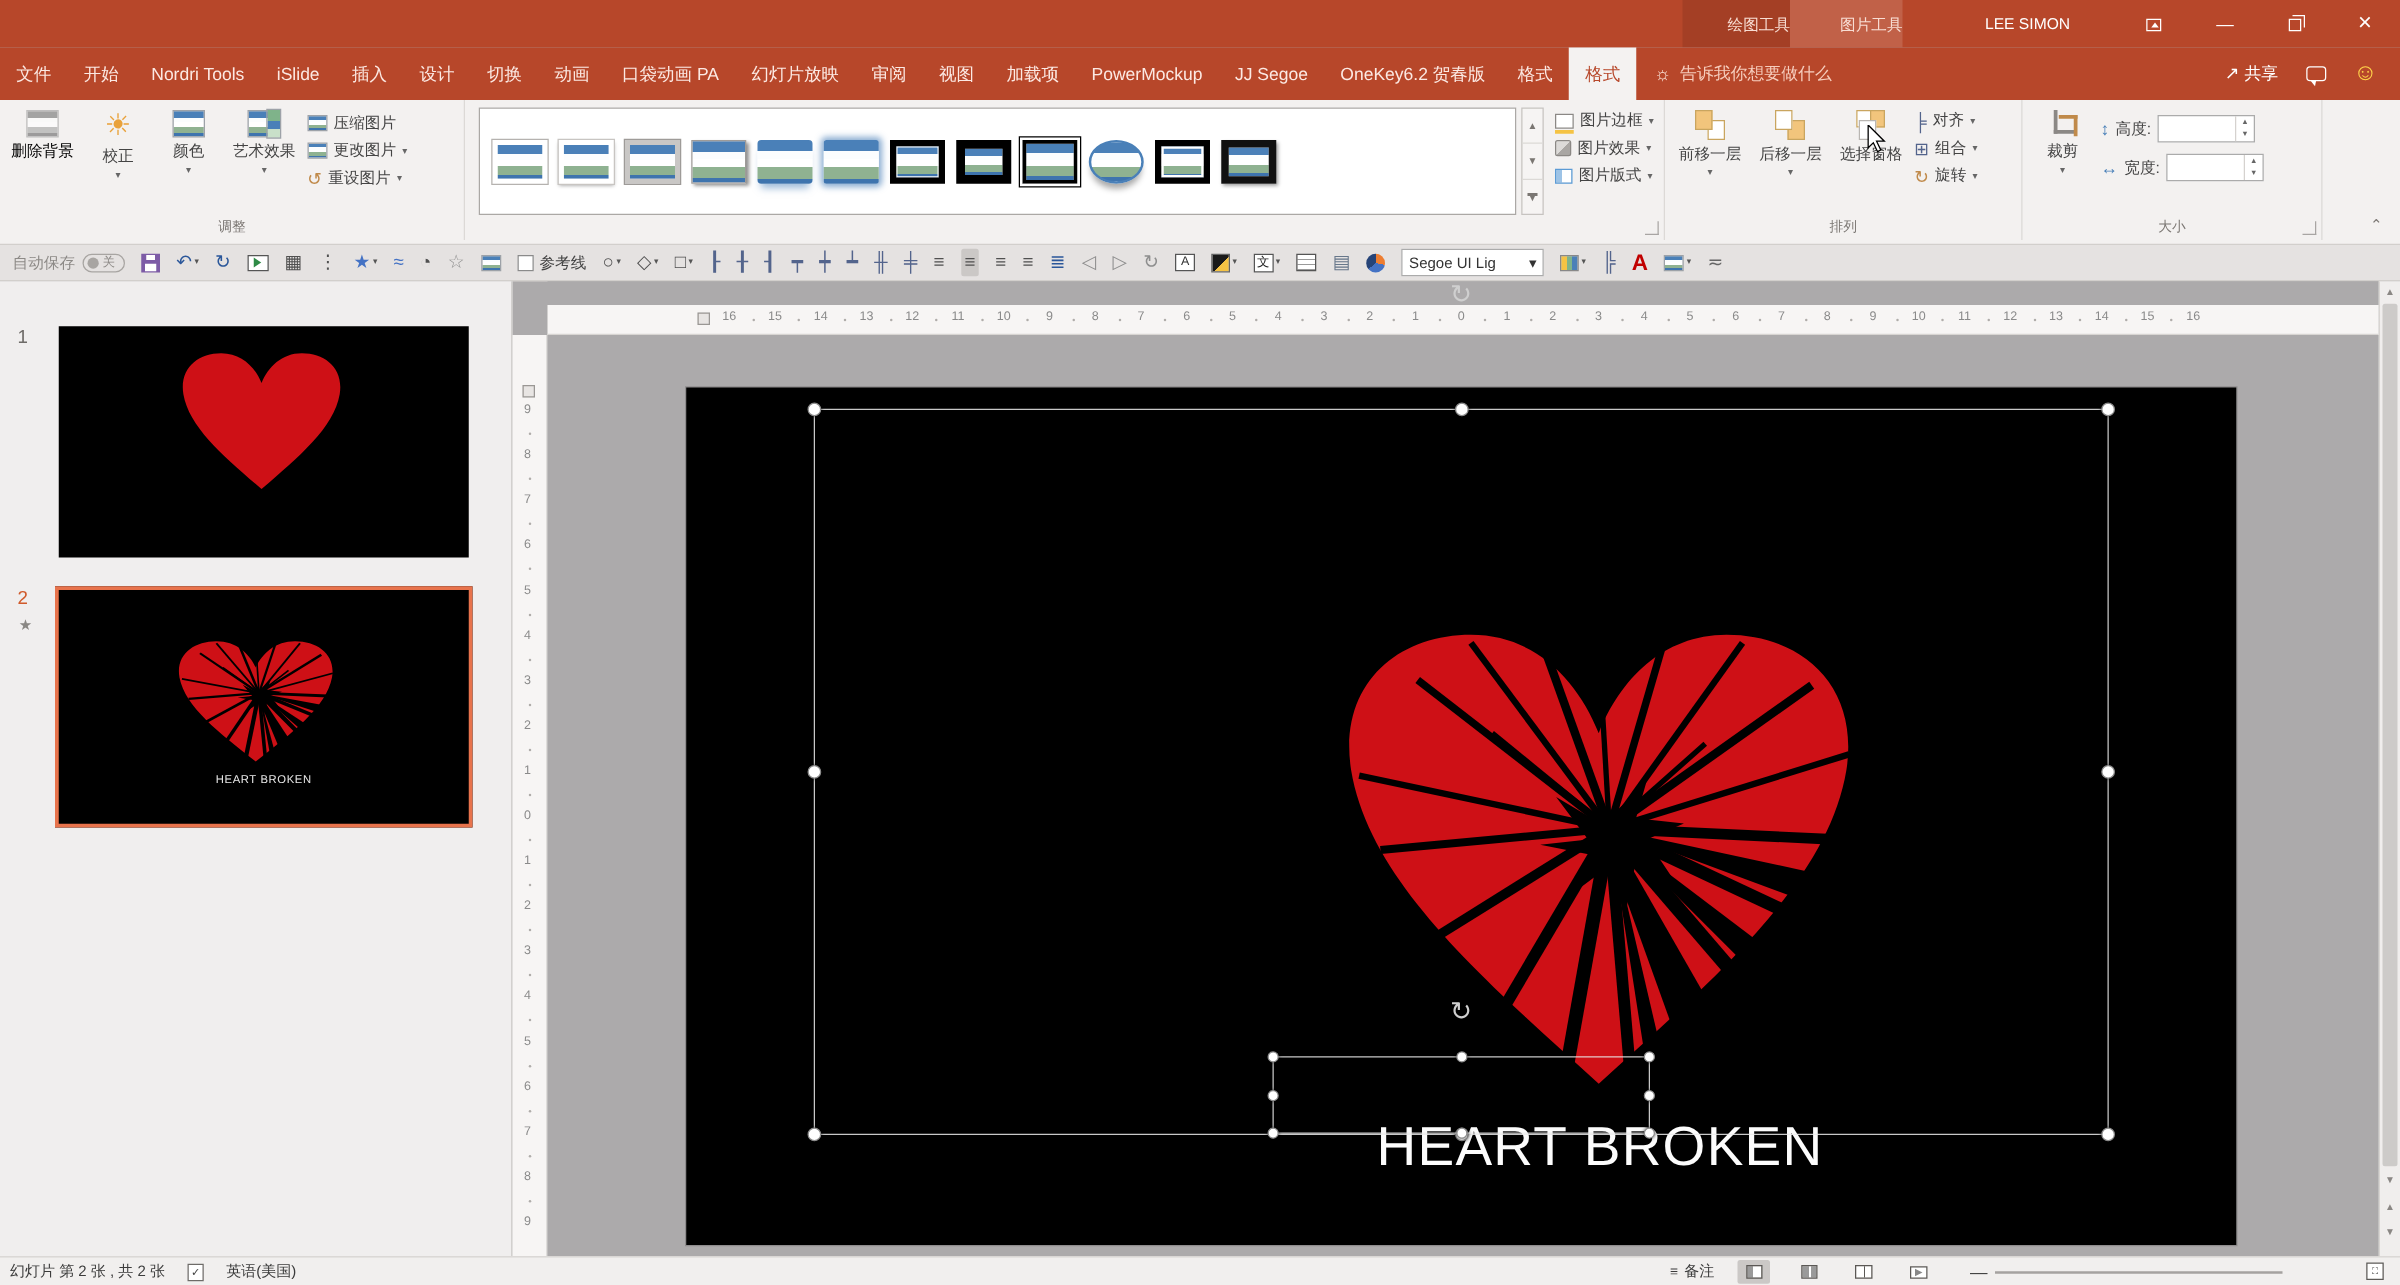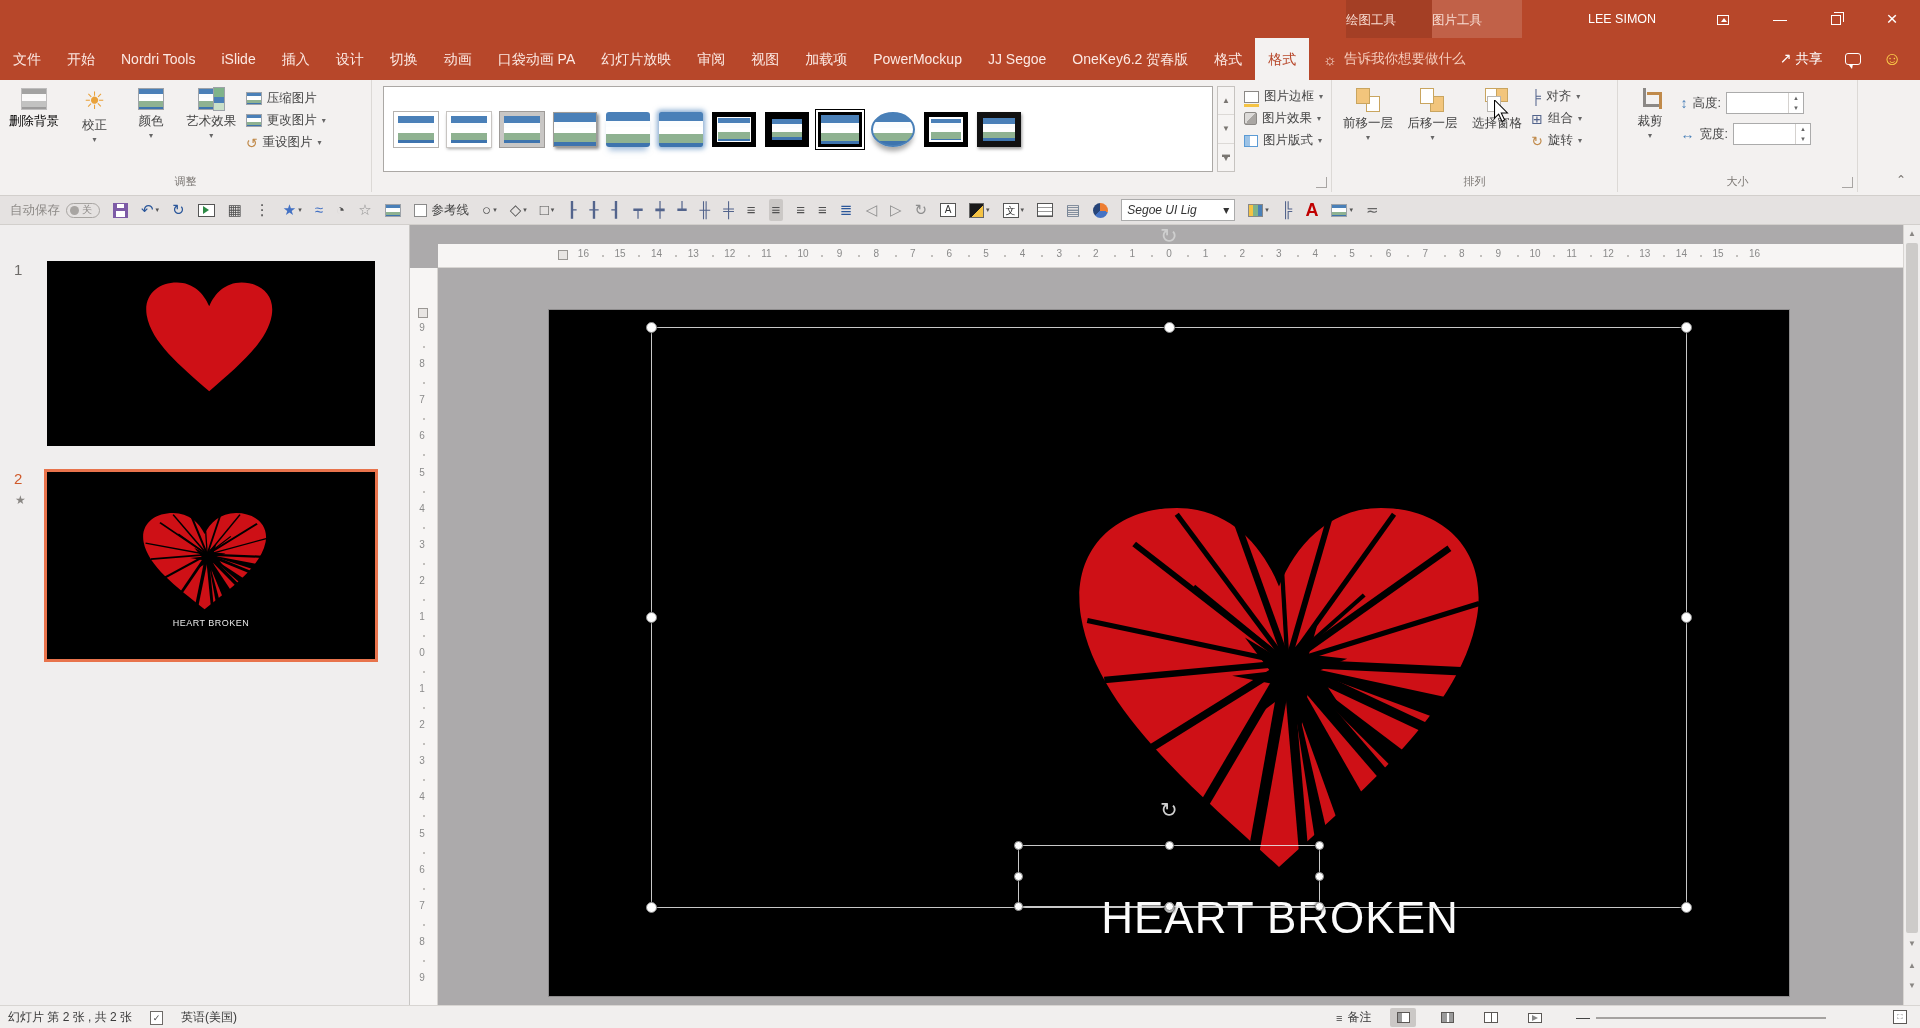--- a/index.html
+++ b/index.html
@@ -2,21 +2,21 @@
 <html><head>
 <meta charset="utf-8">
 <style>
   html,body{margin:0;padding:0;background:#555;}
   *{box-sizing:border-box;font-family:"Liberation Sans","DejaVu Sans",sans-serif;}
   .app{position:relative;width:1920px;height:1028px;overflow:hidden;background:#ACAAAB;}
 
   
   .titlebar{position:absolute;left:0;top:0;width:1920px;height:38px;background:#B7472A;color:#fff;}
   .tb-title{position:absolute;left:560px;top:0;width:320px;height:38px;line-height:38px;text-align:center;font-size:13px;color:#FDEDE8;}
-  .ctx{position:absolute;top:0;height:38px;line-height:40px;font-size:12.5px;color:#F8DDD3;text-align:left;}
+  .ctx{position:absolute;top:0;height:38px;line-height:40px;font-size:12.5px;color:#F8DDD3;text-align:right;}
   .ctx.draw{left:1346px;width:86px;background:rgba(0,0,0,0.10);}
   .ctx.pic{left:1432px;width:90px;background:rgba(255,255,255,0.14);}
   .tb-user{position:absolute;left:1588px;top:0;height:38px;line-height:38px;font-size:12.5px;color:#fff;}
   .wbtn{position:absolute;top:0;width:46px;height:38px;line-height:38px;text-align:center;font-size:14px;color:#fff;cursor:default;}
   .wb-rd{left:1700px}.wb-min{left:1757px}.wb-res{left:1813px}.wb-cls{left:1869px;font-size:19px}
   .rd-ic{display:inline-block;width:12px;height:10px;border:1px solid #fff;position:relative;top:1px;}
   .rd-ic::after{content:"";position:absolute;left:3px;top:2px;border-left:3px solid transparent;border-right:3px solid transparent;border-bottom:4px solid #fff;}
   .res-ic{display:inline-block;width:10px;height:10px;border:1px solid #fff;position:relative;top:1px;background:transparent;}
   .res-ic::before{content:"";position:absolute;left:2px;top:-4px;width:9px;height:9px;border:1px solid #fff;border-left:none;border-bottom:none;}
 
@@ -113,21 +113,21 @@
   .qi-save::before{content:"";position:absolute;left:4px;top:1px;width:7px;height:4px;background:#fff;}
   .qi-show{width:17px;height:13px;border:1.5px solid #555;position:relative;display:inline-block;background:#fff;}
   .qi-show::after{content:"";position:absolute;left:4px;top:1px;border-left:6px solid #2E8B46;border-top:4px solid transparent;border-bottom:4px solid transparent;}
   .qi-tbox{width:16px;height:14px;border:1px solid #555;font-size:10px;line-height:12px;text-align:center;color:#333;display:inline-block;background:#fff;}
   .qi-fill{width:15px;height:15px;background:linear-gradient(135deg,#1a1a1a 0 55%,#F5C344 55% 100%);display:inline-block;border:1px solid #666;}
   .qi-fcol{width:16px;height:15px;border:1px solid #555;display:inline-block;text-align:center;font-size:10px;line-height:13px;color:#222;background:#fff;}
   .qi-notes{width:16px;height:14px;border:1px solid #555;display:inline-block;background:repeating-linear-gradient(180deg,#fff 0 3px,#9a9a9a 3px 4px);}
   .qi-chart{width:15px;height:15px;border-radius:50%;display:inline-block;background:conic-gradient(#ED7D31 0 100deg,#4472C4 100deg 230deg,#264478 230deg 360deg);}
   .qi-spark{width:15px;height:13px;display:inline-block;background:linear-gradient(90deg,#F5C344 0 33%,#7FB38A 33% 66%,#4A80B8 66% 100%);border:1px solid #888;}
   .fontbox{width:114px;height:22px;background:#fff;border:1px solid #ABABAB;display:inline-flex;align-items:center;font-size:12px;color:#333;padding:0 5px;gap:5px;}
-  .fontbox .fn{flex:1;white-space:nowrap;overflow:hidden;font-style:italic;}
+  .fontbox .fn{flex:1;white-space:nowrap;overflow:hidden;}
   .guides{display:flex;align-items:center;gap:5px;font-size:12.5px;color:#444;white-space:nowrap;}
   .cbx{width:13px;height:13px;border:1px solid #8A8A8A;background:#fff;display:inline-block;}
 
   
   .thumbs{position:absolute;left:0;top:225px;width:410px;height:780px;background:#F0EEEE;border-right:1px solid #C8C6C4;}
   .tnum{position:absolute;font-size:15px;color:#6E6B68;}
   .tnum.sel{color:#D05A2B;}
   .tstar{position:absolute;font-size:12px;color:#8A8784;}
   .thumb{position:absolute;background:#000;cursor:pointer;}
   .thumb.sel{border:3px solid #E8734C;}

